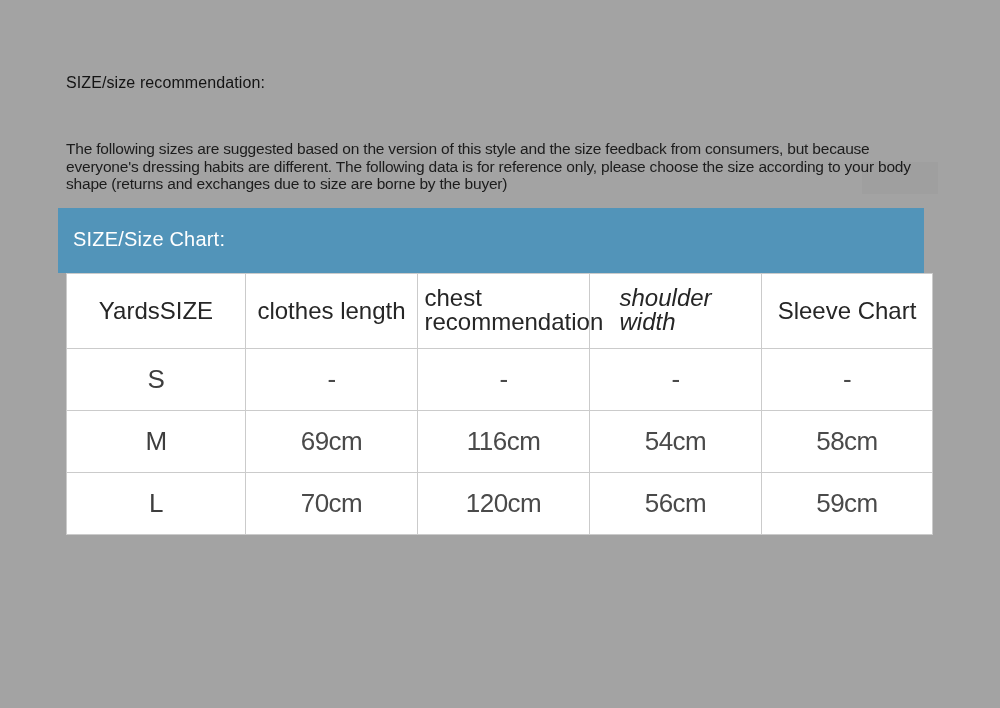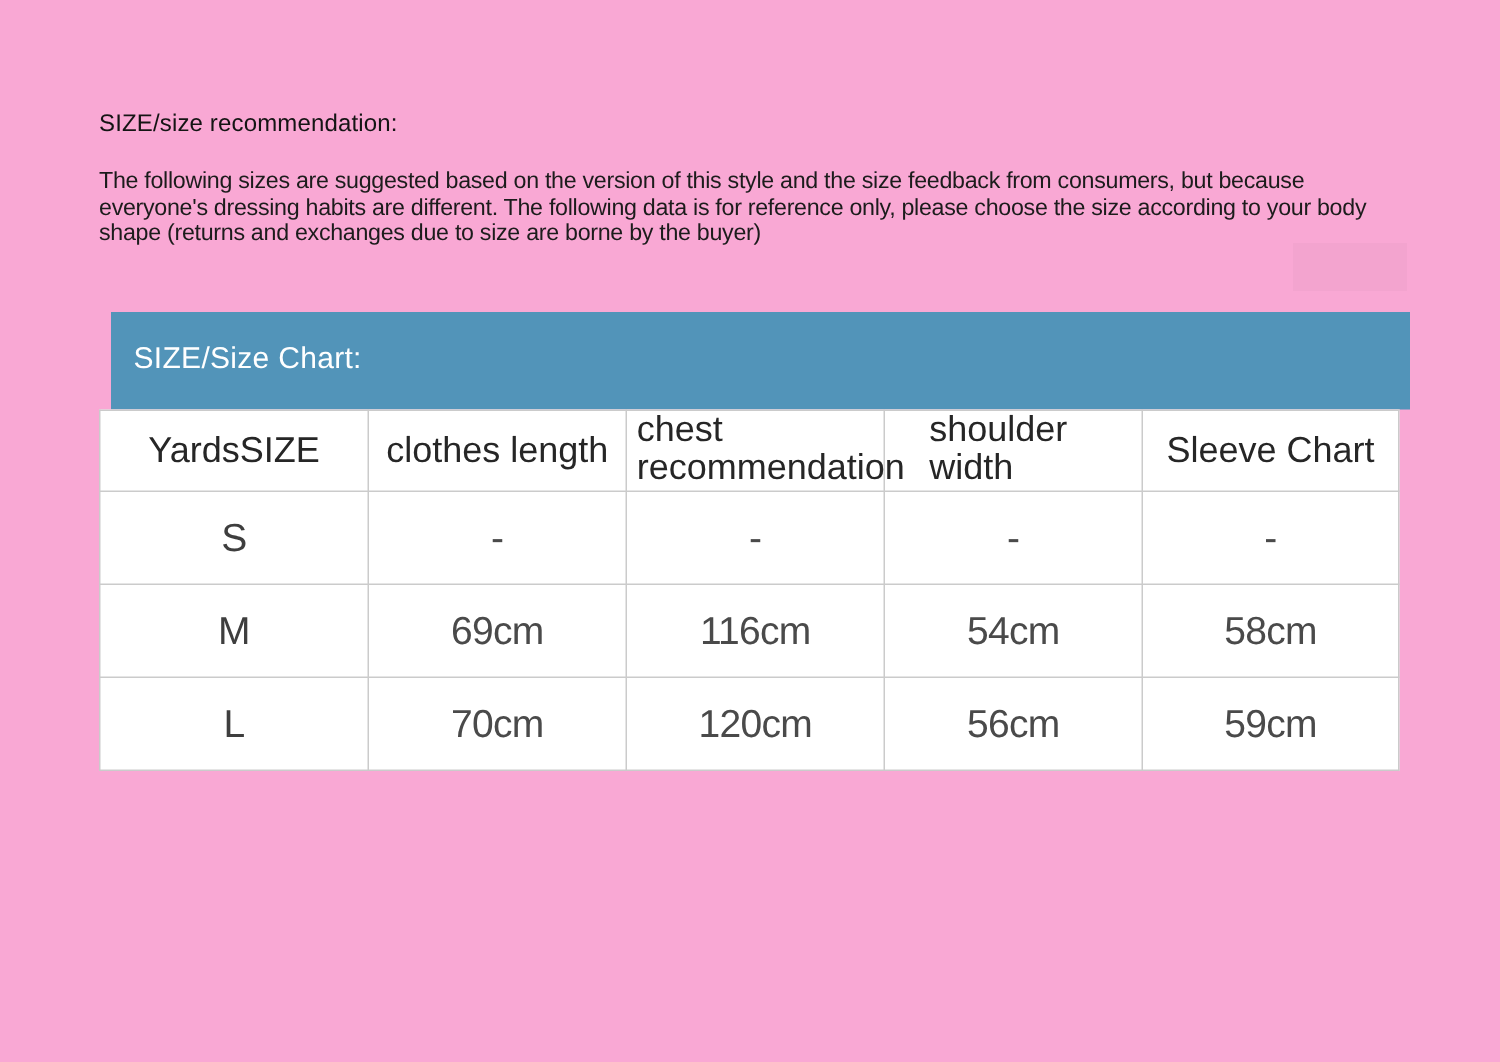--- a/index.html
+++ b/index.html
@@ -5,53 +5,53 @@
   html, body {
     margin: 0;
     padding: 0;
     background: #ffffff;
     font-family: "Liberation Sans", sans-serif;
   }
   .page {
     position: relative;
     width: 1000px;
     height: 708px;
-    background: #f9a8d4;
+    background: #a3a3a3;
     overflow: hidden;
   }
   .rec-heading {
     position: absolute;
     left: 66px;
     top: 74px;
     font-size: 16px;
     font-weight: 500;
     color: #141414;
     letter-spacing: 0.1px;
   }
   .rec-body {
     position: absolute;
     left: 66px;
-    top: 112px;
+    top: 140px;
     width: 872px;
     font-size: 15.5px;
     line-height: 17.5px;
     letter-spacing: -0.2px;
     color: #1c1c1c;
   }
   .artifact {
     position: absolute;
     left: 862px;
     top: 162px;
     width: 76px;
     height: 32px;
     background: rgba(0,0,0,0.025);
   }
   .chart-title-bar {
     position: absolute;
-    left: 74px;
+    left: 58px;
     top: 208px;
     width: 866px;
     height: 65px;
     background: #5294b9;
   }
   .chart-title-bar .title-text {
     position: absolute;
     left: 15px;
     top: 0;
     height: 65px;
@@ -75,33 +75,33 @@
   table.size-table col.c4 { width: 172px; }
   table.size-table col.c5 { width: 171px; }
   table.size-table th,
   table.size-table td {
     border: 1px solid #cbcbcb;
     text-align: center;
     vertical-align: middle;
     padding: 0;
     font-weight: 400;
   }
-  table.size-table thead tr { height: 54px; }
+  table.size-table thead tr { height: 75px; }
   table.size-table tbody tr { height: 62px; }
   table.size-table th {
     font-size: 24px;
     color: #262626;
   }
   table.size-table th .hdr {
     display: inline-block;
     text-align: left;
     line-height: 1.04;
   }
   table.size-table th .wrap-chest { max-width: 158px; }
-  table.size-table th .wrap-shoulder { max-width: 112px; }
+  table.size-table th .wrap-shoulder { max-width: 112px; font-style: italic; }
   table.size-table td {
     font-size: 26px;
     color: #4a4a4a;
     letter-spacing: -0.5px;
   }
   table.size-table td.row-label {
     font-size: 26px;
     color: #3e3e3e;
   }
 </style>

